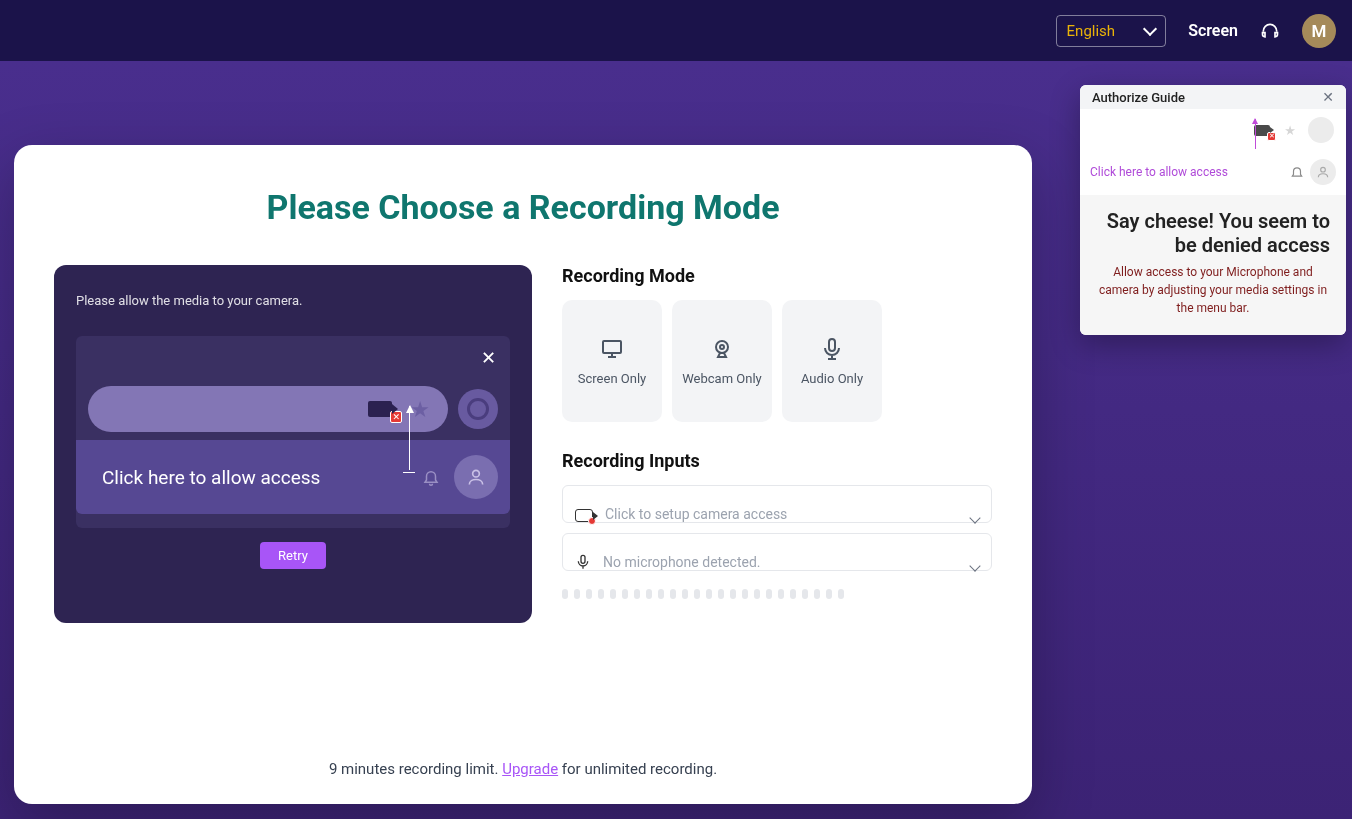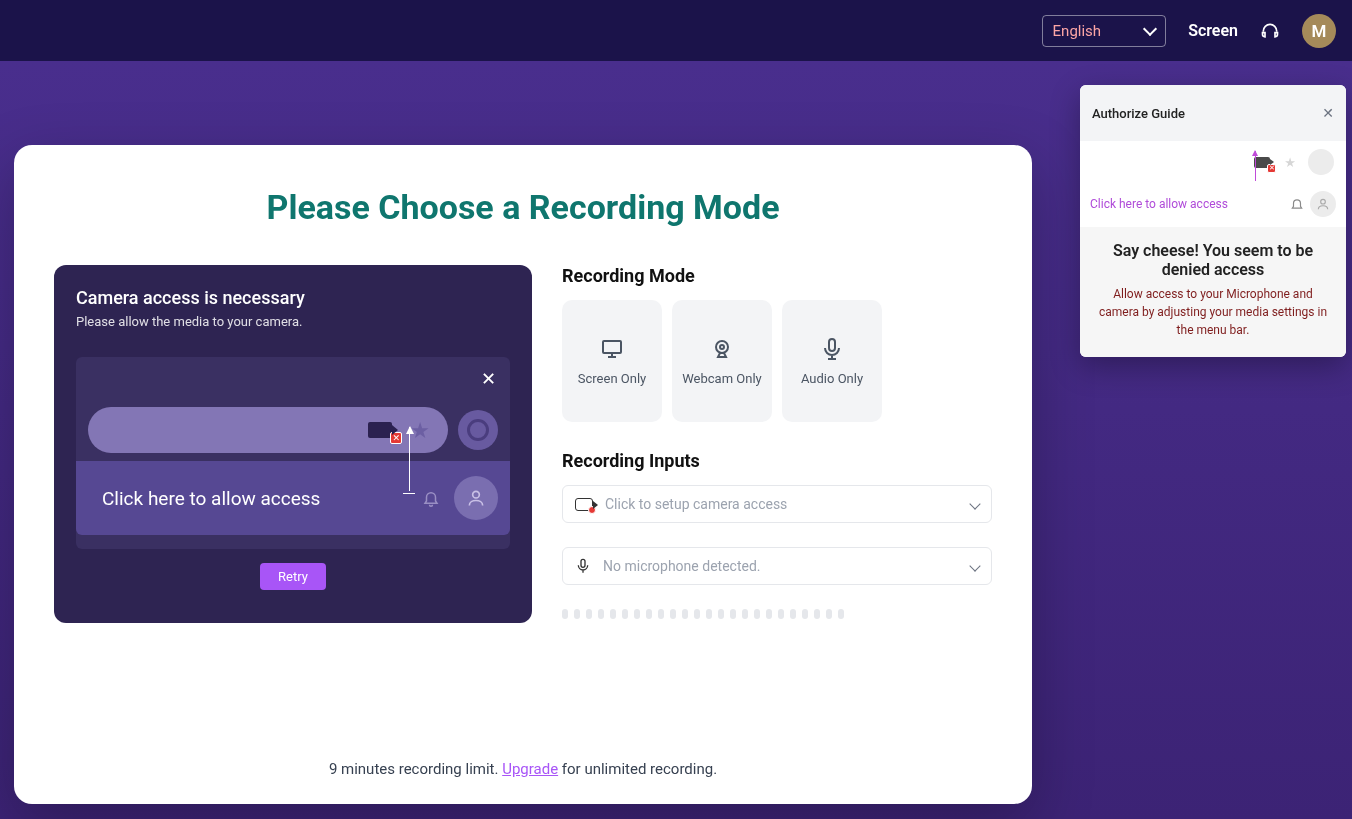--- a/index.html
+++ b/index.html
@@ -7,21 +7,21 @@
     --purple-bg:#5a3ca6;
     --accent:#a855f7;
     --accent-light:#c084fc;
     --gray-text:#6b7280;
     --panel-dark:#2e2452;
   }
   *{box-sizing:border-box;font-family:-apple-system,BlinkMacSystemFont,'Segoe UI',Roboto,Arial,sans-serif;}
   body{margin:0;width:1352px;height:819px;overflow:hidden;background:linear-gradient(180deg,#4a2f8f 0%,#3c2375 100%);}
   
   .topbar{height:61px;background:var(--purple-dark);display:flex;align-items:center;justify-content:flex-end;padding:0 16px;gap:22px;}
-  .lang-select{display:flex;align-items:center;gap:44px;border:1px solid rgba(255,255,255,.45);border-radius:4px;padding:6px 10px;color:#fca5a5;font-size:15px;cursor:pointer;}
+  .lang-select{display:flex;align-items:center;gap:30px;border:1px solid rgba(255,255,255,.45);border-radius:4px;padding:6px 10px;color:#eab308;font-size:15px;cursor:pointer;}
   .chev{width:10px;height:10px;border-right:2px solid #fff;border-bottom:2px solid #fff;transform:rotate(45deg);margin-top:-4px;}
   .pricing{color:#fff;font-weight:600;font-size:16px;cursor:pointer;}
   .headset-icon{width:20px;height:20px;color:#fff;cursor:pointer;}
   .avatar{width:34px;height:34px;border-radius:50%;background:#a58a5a;color:#fff;font-weight:600;display:flex;align-items:center;justify-content:center;font-size:17px;cursor:pointer;}
   
   .stage{position:relative;width:100%;height:calc(100% - 61px);}
   .card{position:absolute;left:14px;top:84px;width:1018px;height:659px;background:#fff;border-radius:18px;padding:36px 40px 28px;box-shadow:0 20px 60px rgba(0,0,0,.25);}
   .card h1{text-align:center;font-size:34px;font-weight:700;color:#0f766e;margin:6px 0 38px;}
   .columns{display:flex;gap:30px;}
   
@@ -47,48 +47,48 @@
   .bell-ic{width:18px;height:18px;color:#9a8fc4;}
   .person-circle{width:44px;height:44px;border-radius:50%;background:#7a6eb0;display:flex;align-items:center;justify-content:center;color:#c9c0e6;}
   .retry{display:block;margin:14px auto 0;background:var(--accent);color:#fff;border:none;border-radius:4px;padding:6px 18px;font-size:13px;cursor:pointer;}
   
   .right-col{flex:1;}
   .sec-title{font-size:18px;font-weight:700;color:#111;margin-bottom:14px;}
   .mode-grid{display:flex;gap:10px;margin-bottom:28px;}
   .mode-tile{width:100px;height:122px;border-radius:10px;background:#f3f4f6;display:flex;flex-direction:column;align-items:center;justify-content:center;gap:10px;color:#4b5563;font-size:13px;text-align:center;cursor:pointer;padding:0 6px;}
   .mode-tile.active{background:linear-gradient(160deg,#b468f5 0%,#9b4df0 100%);color:#fff;}
   .mode-tile svg{width:30px;height:24px;}
-  .input-sel{display:flex;align-items:center;gap:12px;border:1px solid #e5e7eb;border-radius:6px;height:38px;padding:0 12px;margin-bottom:24px;cursor:pointer;color:#9ca3af;font-size:14px;}
+  .input-sel{display:flex;align-items:flex-end;gap:12px;border:1px solid #e5e7eb;border-radius:6px;height:38px;padding:0 12px;margin-bottom:10px;cursor:pointer;color:#9ca3af;font-size:14px;}
   .input-sel .chev2{margin-left:auto;width:8px;height:8px;border-right:1.5px solid #6b7280;border-bottom:1.5px solid #6b7280;transform:rotate(45deg);}
   .wave{display:flex;gap:6px;margin-top:18px;}
   .wave span{width:6px;height:10px;border-radius:3px;background:#e5e7eb;}
   
   .footer{position:absolute;bottom:26px;left:0;right:0;text-align:center;}
   .footer .note{color:#374151;font-size:15px;}
   .footer .note a{color:var(--accent);text-decoration:underline;cursor:pointer;}
   .start-btn{margin-top:16px;background:var(--accent-light);background:linear-gradient(180deg,#c668f8,#b35bef);border:none;color:#fff;font-size:16px;padding:12px 44px;border-radius:24px;cursor:pointer;}
   
   .popup{position:absolute;right:6px;top:24px;width:266px;background:#fff;border-radius:6px;box-shadow:0 10px 30px rgba(0,0,0,.3);overflow:hidden;font-size:13px;color:#374151;}
-  .popup-head{display:flex;align-items:center;justify-content:space-between;background:#f3f4f6;padding:20px 12px;font-weight:500;color:#222;}
+  .popup-head{display:flex;align-items:center;justify-content:space-between;background:#f3f4f6;padding:4px 12px;font-weight:500;color:#222;}
   .popup-head .px{cursor:pointer;color:#6b7280;font-size:14px;}
   .popup-guide{background:#fff;padding:6px 10px 10px;}
   .guide-bar{height:30px;background:#fff;border-radius:14px;display:flex;align-items:center;justify-content:flex-end;gap:12px;padding:0 2px;}
   .guide-bar .gcirc{width:26px;height:26px;border-radius:50%;background:#ececec;}
   .guide-cam{position:relative;width:16px;height:11px;background:#4a4a4a;border-radius:2px;margin-right:2px;}
   .guide-cam::after{content:"";position:absolute;right:-4px;top:2px;border-left:4px solid #4a4a4a;border-top:3.5px solid transparent;border-bottom:3.5px solid transparent;}
   .gx{position:absolute;right:-6px;bottom:-5px;width:9px;height:9px;background:#e53935;border:1px solid #fff;border-radius:2px;font-size:7px;color:#fff;line-height:7px;text-align:center;}
   .guide-row2{display:flex;align-items:center;margin-top:14px;gap:6px;position:relative;}
   .guide-row2 .link{color:#b04bd9;font-size:12px;}
   .guide-row2 .gbell{margin-left:auto;color:#8a8a8a;}
   .guide-row2 .gperson{width:26px;height:26px;border-radius:50%;background:#ececec;display:flex;align-items:center;justify-content:center;color:#aaa;}
   .popup-guide .garrow{position:absolute;right:90px;top:10px;width:1px;height:30px;background:#c04bd9;}
   .popup-guide .garrow::before{content:"";position:absolute;top:-1px;left:-3px;border-bottom:6px solid #c04bd9;border-left:3.5px solid transparent;border-right:3.5px solid transparent;}
   .popup-guide{position:relative;}
   .popup-body{background:#f6f6f6;padding:14px 16px 18px;text-align:center;}
-  .popup-body .pt{font-weight:600;color:#222;margin-bottom:6px;font-size:16px;}
+  .popup-body .pt{font-weight:600;color:#222;margin-bottom:6px;font-size:20px;text-align:right;}
   .popup-body .pd{color:#7f1d1d;font-size:12px;line-height:1.5;}
   .cam-input-icon{position:relative;width:18px;height:13px;border:1.5px solid #333;border-radius:3px;}
   .cam-input-icon::after{content:"";position:absolute;right:-6px;top:2px;border-left:5px solid #333;border-top:4px solid transparent;border-bottom:4px solid transparent;}
   .cam-input-icon .dot{position:absolute;right:-4px;bottom:-4px;width:8px;height:8px;background:#e53935;border-radius:50%;border:1px solid #fff;}
 </style>
 </head>
 <body>
 
 <div class="topbar">
   <div class="lang-select">
@@ -104,21 +104,20 @@
       <span>M</span>
     </div>
 </div>
 
 <div class="stage">
   <div class="card">
     <h1>Please Choose a Recording Mode</h1>
     <div class="columns">
 
       <div class="cam-panel">
-        <div class="t1">Camera access is necessary</div>
         <div class="t2">Please allow the media to your camera.</div>
         <div class="mock">
           <div class="mock-top">
               <span class="x">✕</span>
             </div>
           <div class="addr-row">
             <div class="addr-bar">
               <div class="cam-small">
                   <span class="cam-x">✕</span>
                 </div>

